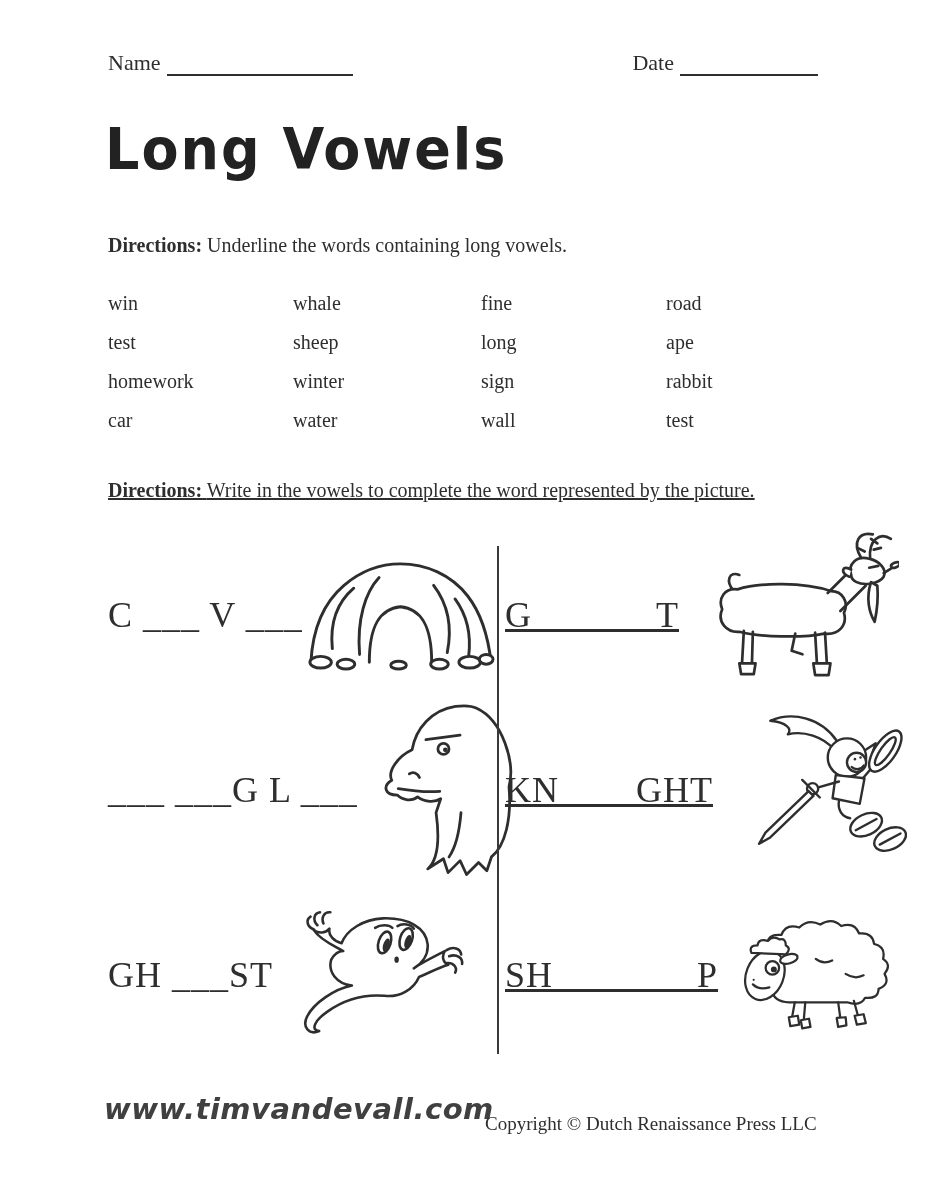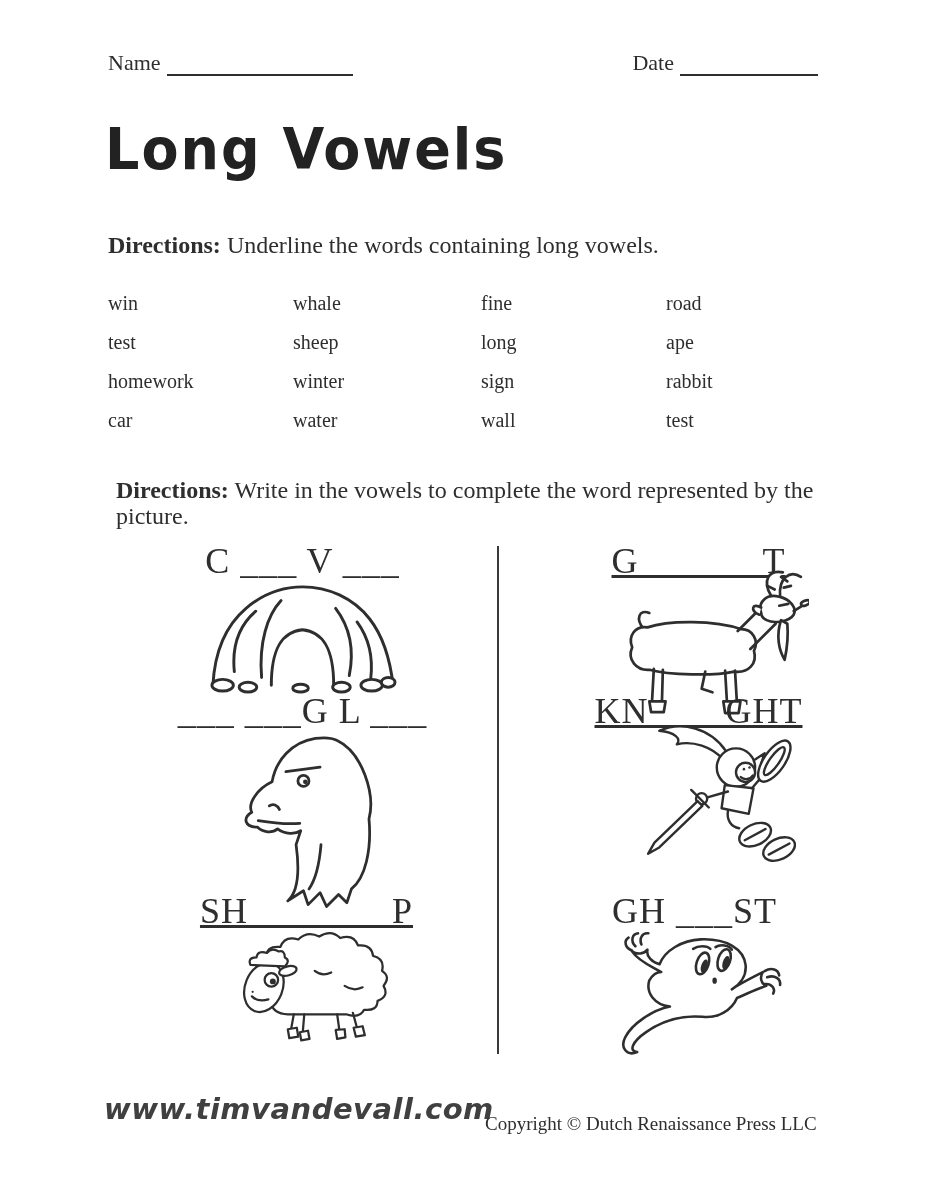--- a/index.html
+++ b/index.html
@@ -31,24 +31,24 @@
     font-family: "DejaVu Sans", sans-serif;
     font-weight: 700;
     font-size: 54px;
     letter-spacing: 2px;
     color: #222;
     transform: scaleY(1.06);
     transform-origin: left top;
   }
 
   
-  .directions { font-size: 24px; line-height: 26px; }
+  .directions { font-size: 20px; line-height: 26px; }
   .directions b { font-weight: 700; }
   .dir1 { top: 232px; left: 108px; width: 710px; }
-  .dir2 { top: 477px; left: 116px; width: 700px; }
+  .dir2 { top: 477px; left: 108px; width: 700px; text-decoration: underline; }
 
   
   .wordgrid {
     top: 284px; left: 108px; width: 712px;
     display: grid;
     grid-template-columns: 185px 188px 185px auto;
     grid-auto-rows: 39px;
     font-size: 20px;
     align-items: center;
   }
@@ -60,21 +60,20 @@
     grid-template-columns: 389px 395px;
     grid-template-rows: 150px 200px 170px;
   }
   .divider {
     position: absolute; left: 389px; top: 6px; bottom: 6px;
     width: 2px; background: #3a3a3a;
   }
   .excell {
     display: flex; align-items: center;
     overflow: visible;
-    flex-direction: column;
   }
   .excell .prompt {
     font-size: 36px;
     letter-spacing: 1px;
     white-space: nowrap;
     flex: 0 0 auto;
   }
   .excell.right { padding-left: 8px; text-decoration: underline; }
   .excell svg { flex: 0 0 auto; }
   .art { stroke: #2e2e2e; fill: none; stroke-width: 3; stroke-linecap: round; stroke-linejoin: round; }
@@ -226,20 +225,42 @@
         <ellipse cx="208" cy="54" rx="6" ry="21" transform="rotate(35 208 54)"></ellipse>
         <path d="M150,116 C148,128 154,136 164,138"></path>
         <ellipse cx="184" cy="146" rx="21" ry="13" transform="rotate(-25 184 146)" fill="#fff"></ellipse>
         <path d="M171,153 L197,139"></path>
         <ellipse cx="214" cy="164" rx="21" ry="13" transform="rotate(-25 214 164)" fill="#fff"></ellipse>
         <path d="M201,171 L227,157"></path>
       </g>
     </svg>
   </div>
 
+  <div class="excell left">
+    <span class="prompt">GH ___ST</span>
+    <svg width="198" height="138" viewBox="0 0 230 160" style="margin-left:10px; margin-top:-10px;">
+      <g class="art">
+        <path d="M70,58 C60,52 44,46 36,34 C42,38 50,37 54,32 C52,40 60,47 68,49 C74,33 94,21 116,20 C146,19 166,31 168,50 C169,62 162,72 152,78 C160,72 176,64 188,58 C184,64 186,72 192,74 C182,77 168,84 158,88 C152,102 136,112 118,110 C96,108 72,114 52,128 C36,139 32,150 42,151 C30,156 22,146 28,134 C36,118 60,102 80,98 C62,96 52,82 56,68 C60,61 64,58 70,58 Z" fill="#fff"></path>
+        <path d="M36,33 C28,30 26,22 32,18"></path>
+        <path d="M40,28 C34,22 36,14 43,13"></path>
+        <path d="M47,26 C44,19 48,12 55,13"></path>
+        <path d="M190,57 C198,52 206,55 207,62"></path>
+        <path d="M193,64 C202,61 209,66 208,73"></path>
+        <path d="M190,72 C198,71 203,77 200,83"></path>
+        <ellipse cx="118" cy="48" rx="7" ry="13" transform="rotate(18 118 48)" fill="#fff"></ellipse>
+        <ellipse cx="120" cy="51" rx="3.6" ry="8" transform="rotate(18 120 51)" fill="#2e2e2e" stroke="none"></ellipse>
+        <ellipse cx="143" cy="44" rx="7" ry="13" transform="rotate(18 143 44)" fill="#fff"></ellipse>
+        <ellipse cx="145" cy="47" rx="3.6" ry="8" transform="rotate(18 145 47)" fill="#2e2e2e" stroke="none"></ellipse>
+        <path d="M107,31 C113,27 123,27 127,31"></path>
+        <path d="M133,29 C139,25 149,27 152,32"></path>
+        <ellipse cx="132" cy="68" rx="2.6" ry="3.6" fill="#2e2e2e" stroke="none"></ellipse>
+      </g>
+    </svg>
+  </div>
+
   <div class="excell right">
     <span class="prompt">SH ___ ___ P</span>
     <svg width="172" height="116" viewBox="0 0 230 155" style="margin-left:8px; margin-top:-6px;">
       <g class="art">
         <path d="M60,100 Q42,96 46,80 Q32,72 44,60 Q38,44 56,42 Q54,26 74,28 Q80,12 98,18 Q110,6 126,14 Q142,4 154,16 Q172,10 178,26 Q196,24 198,40 Q214,44 210,60 Q222,68 212,80 Q220,94 204,100 Q204,114 186,112 Q180,124 162,118 L84,118 Q64,118 60,100 Z" fill="#fff"></path>
         <path d="M92,118 L88,140"></path>
           <path d="M106,118 L104,142"></path>
         <path d="M150,118 L153,140"></path>
           <path d="M171,116 L177,138"></path>
         <path d="M84,138 L96,136 L98,148 L86,150 Z" fill="#fff"></path>
@@ -251,38 +272,16 @@
         <ellipse cx="84" cy="60" rx="12" ry="6" transform="rotate(-15 84 60)" fill="#fff"></ellipse>
         <circle cx="62" cy="72" r="9" fill="#fff"></circle>
         <circle cx="64" cy="74" r="4" fill="#2e2e2e" stroke="none"></circle>
         <path d="M36,94 Q44,102 58,98"></path>
         <circle cx="37" cy="88" r="1.5" fill="#2e2e2e" stroke="none"></circle>
         <path d="M120,60 Q130,68 142,62"></path>
         <path d="M160,80 Q172,88 184,82"></path>
       </g>
     </svg>
   </div>
-
-  <div class="excell left">
-    <span class="prompt">GH ___ST</span>
-    <svg width="198" height="138" viewBox="0 0 230 160" style="margin-left:10px; margin-top:-10px;">
-      <g class="art">
-        <path d="M70,58 C60,52 44,46 36,34 C42,38 50,37 54,32 C52,40 60,47 68,49 C74,33 94,21 116,20 C146,19 166,31 168,50 C169,62 162,72 152,78 C160,72 176,64 188,58 C184,64 186,72 192,74 C182,77 168,84 158,88 C152,102 136,112 118,110 C96,108 72,114 52,128 C36,139 32,150 42,151 C30,156 22,146 28,134 C36,118 60,102 80,98 C62,96 52,82 56,68 C60,61 64,58 70,58 Z" fill="#fff"></path>
-        <path d="M36,33 C28,30 26,22 32,18"></path>
-        <path d="M40,28 C34,22 36,14 43,13"></path>
-        <path d="M47,26 C44,19 48,12 55,13"></path>
-        <path d="M190,57 C198,52 206,55 207,62"></path>
-        <path d="M193,64 C202,61 209,66 208,73"></path>
-        <path d="M190,72 C198,71 203,77 200,83"></path>
-        <ellipse cx="118" cy="48" rx="7" ry="13" transform="rotate(18 118 48)" fill="#fff"></ellipse>
-        <ellipse cx="120" cy="51" rx="3.6" ry="8" transform="rotate(18 120 51)" fill="#2e2e2e" stroke="none"></ellipse>
-        <ellipse cx="143" cy="44" rx="7" ry="13" transform="rotate(18 143 44)" fill="#fff"></ellipse>
-        <ellipse cx="145" cy="47" rx="3.6" ry="8" transform="rotate(18 145 47)" fill="#2e2e2e" stroke="none"></ellipse>
-        <path d="M107,31 C113,27 123,27 127,31"></path>
-        <path d="M133,29 C139,25 149,27 152,32"></path>
-        <ellipse cx="132" cy="68" rx="2.6" ry="3.6" fill="#2e2e2e" stroke="none"></ellipse>
-      </g>
-    </svg>
-  </div>
 </div>
 
 <div class="abs footer-site">www.timvandevall.com</div>
 <div class="abs footer-copy">Copyright © Dutch Renaissance Press LLC</div>
 
 </body></html>

